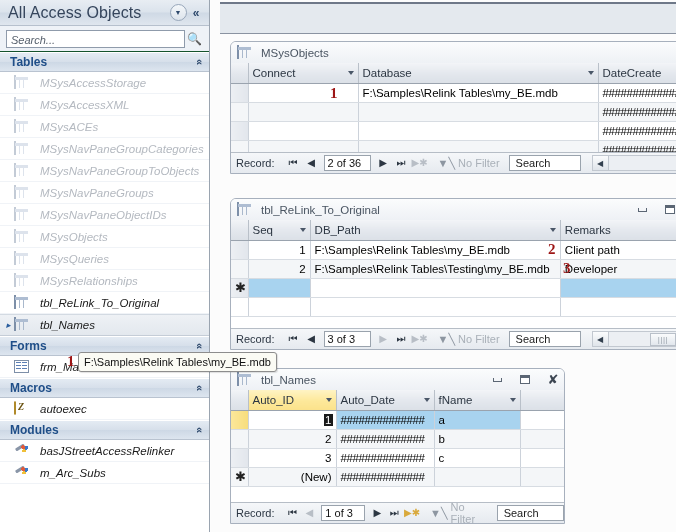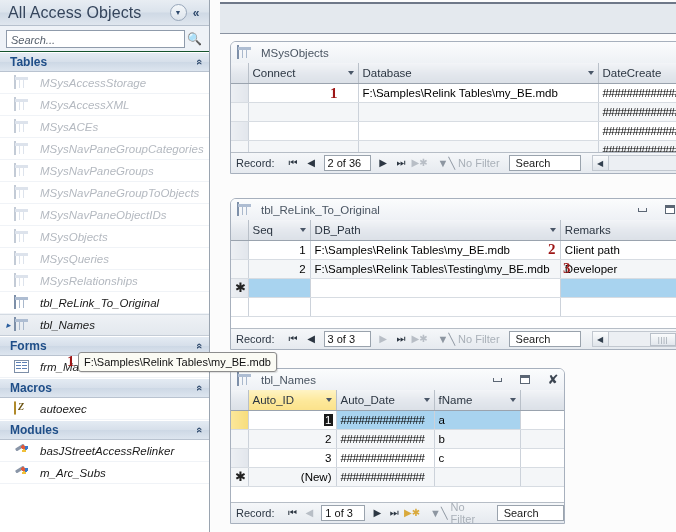--- a/index.html
+++ b/index.html
@@ -433,26 +433,26 @@
       <span class="np-item-label">MSysACEs</span>
     </div>
     <div class="np-item dim">
       <span class="np-arrow blank">▶</span>
       <span class="ic"><span class="ic-table dim"></span></span>
       <span class="np-item-label">MSysNavPaneGroupCategories</span>
     </div>
     <div class="np-item dim">
       <span class="np-arrow blank">▶</span>
       <span class="ic"><span class="ic-table dim"></span></span>
+      <span class="np-item-label">MSysNavPaneGroupToObjects</span>
+    </div>
+    <div class="np-item dim">
+      <span class="np-arrow blank">▶</span>
+      <span class="ic"><span class="ic-table dim"></span></span>
       <span class="np-item-label">MSysNavPaneGroups</span>
-    </div>
-    <div class="np-item dim">
-      <span class="np-arrow blank">▶</span>
-      <span class="ic"><span class="ic-table dim"></span></span>
-      <span class="np-item-label">MSysNavPaneGroupToObjects</span>
     </div>
     <div class="np-item dim">
       <span class="np-arrow blank">▶</span>
       <span class="ic"><span class="ic-table dim"></span></span>
       <span class="np-item-label">MSysNavPaneObjectIDs</span>
     </div>
     <div class="np-item dim">
       <span class="np-arrow blank">▶</span>
       <span class="ic"><span class="ic-table dim"></span></span>
       <span class="np-item-label">MSysObjects</span>

